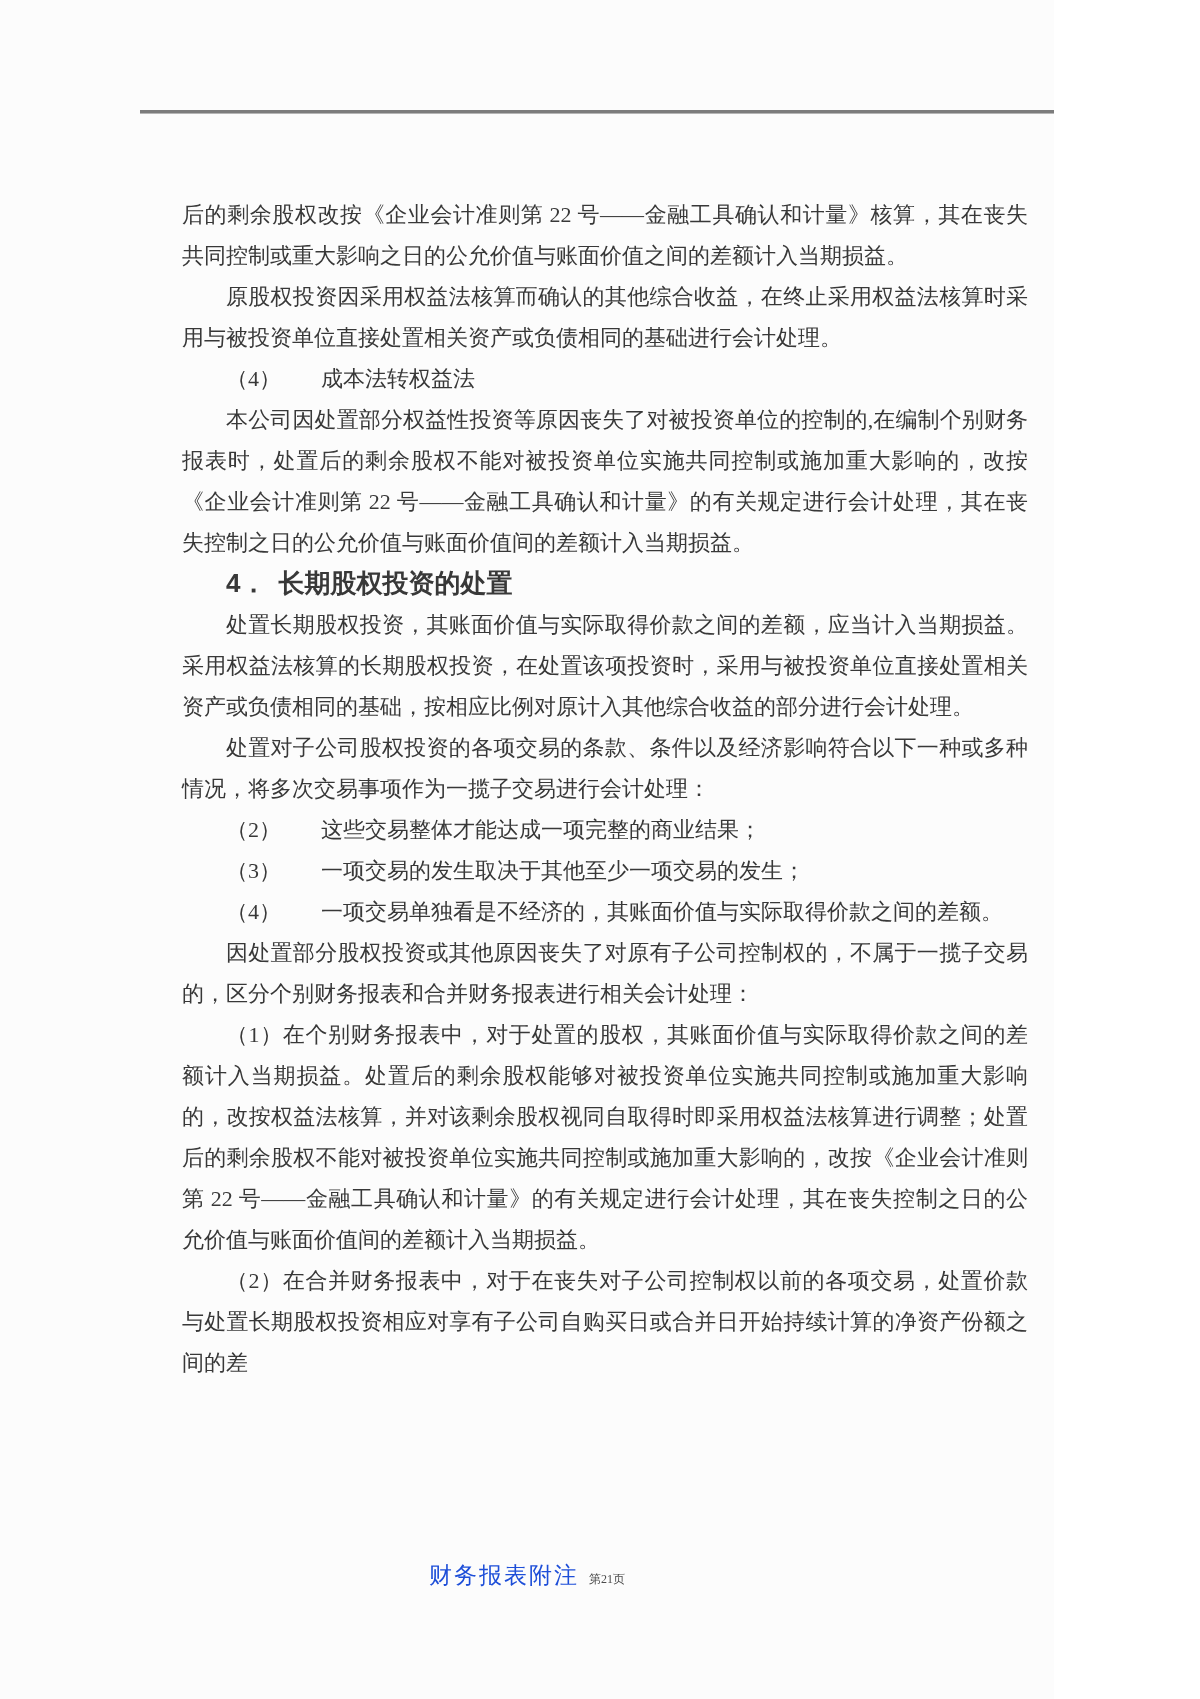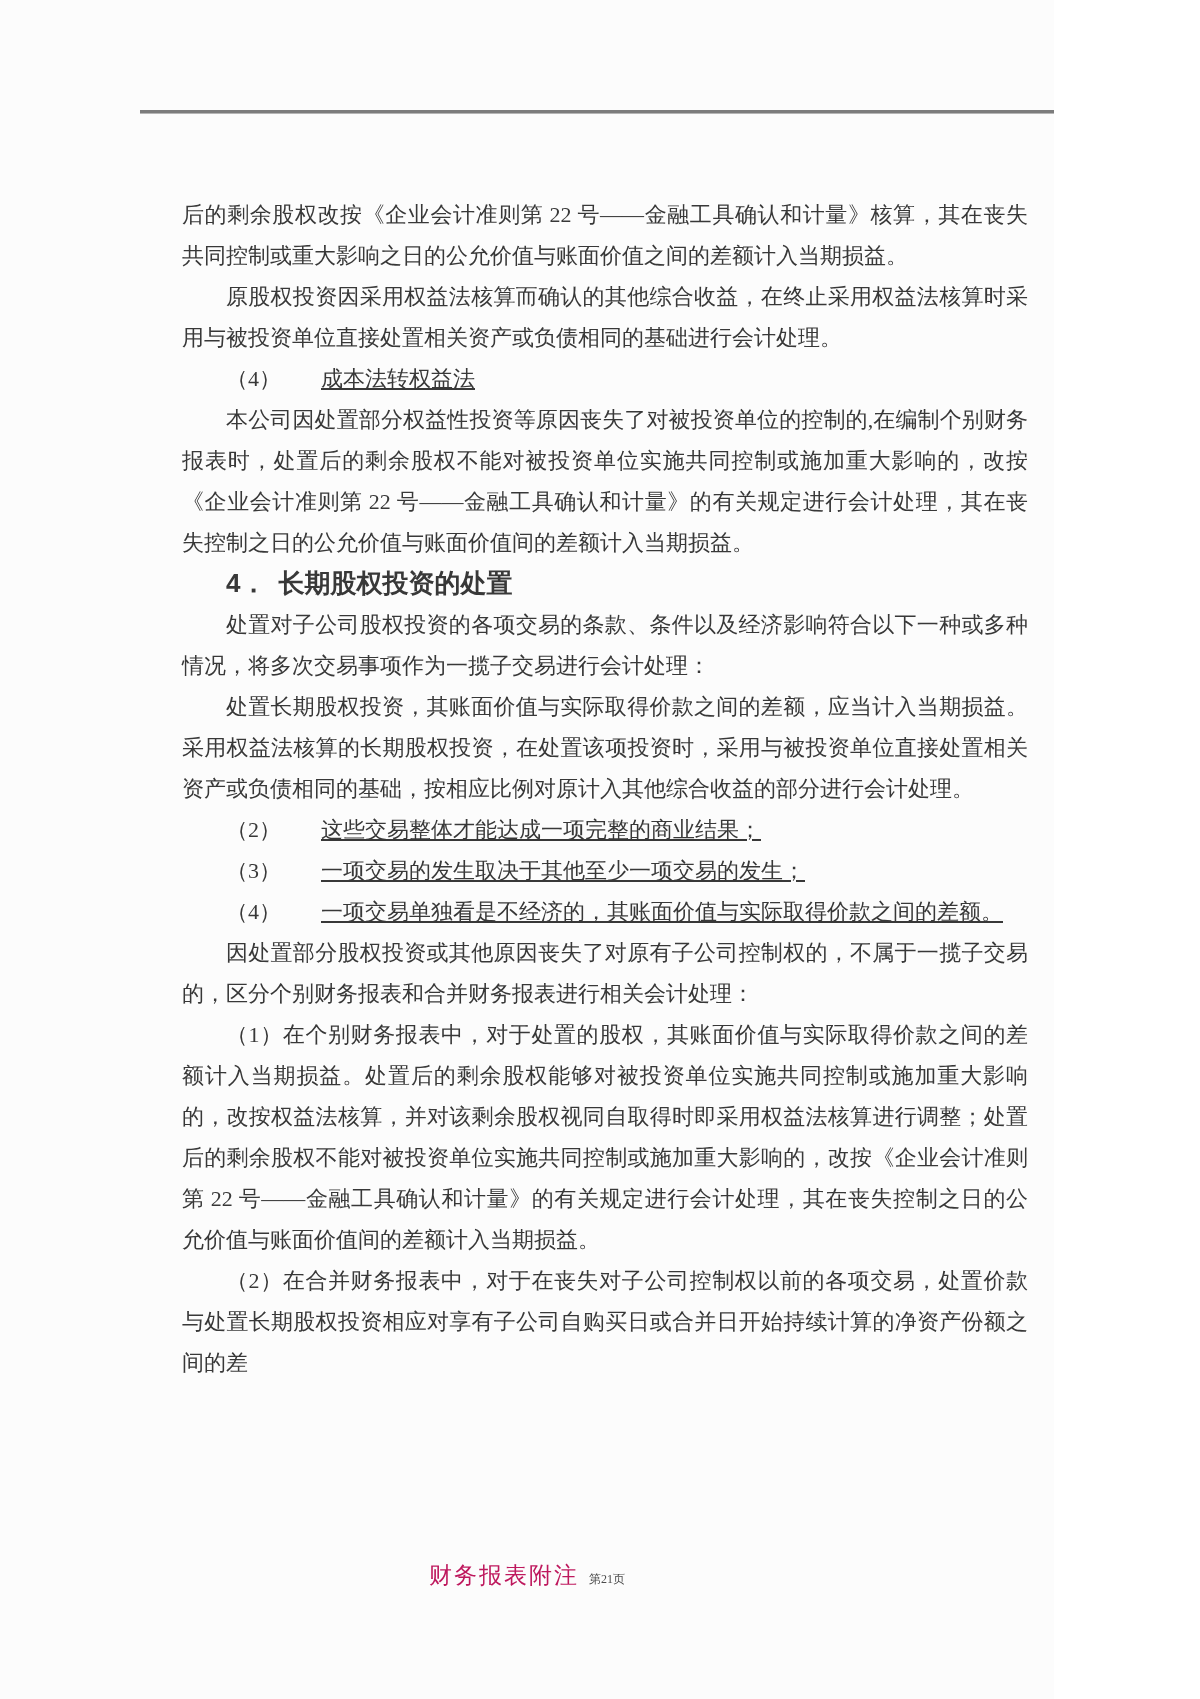--- a/index.html
+++ b/index.html
@@ -36,21 +36,20 @@
   }
   .para {
     margin: 0;
     padding: 0;
   }
   .para.indent {
     text-indent: 44px;
   }
   .para.item {
     padding-left: 44px;
-    text-decoration: underline;
   }
   .item-label {
     display: inline-block;
     margin-right: 40px;
   }
   .para.heading {
     padding-left: 44px;
     font-weight: bold;
     font-family: "Liberation Sans", "DejaVu Sans", sans-serif;
     font-size: 26px;
@@ -62,21 +61,21 @@
   .footer {
     position: absolute;
     left: 0;
     top: 1560px;
     width: 100%;
     text-align: center;
     white-space: nowrap;
   }
   .footer-title {
     font-size: 23px;
-    color: #be185d;
+    color: #1d4ed8;
     letter-spacing: 2px;
   }
   .footer-page {
     font-size: 12px;
     color: #4a4a4a;
     margin-left: 10px;
   }
 </style>
 </head>
 <body>
@@ -96,23 +95,23 @@
     </p>
 
 
 
     <p class="para indent">本公司因处置部分权益性投资等原因丧失了对被投资单位的控制的,在编制个别财务报表时，处置后的剩余股权不能对被投资单位实施共同控制或施加重大影响的，改按《企业会计准则第 22 号——金融工具确认和计量》的有关规定进行会计处理，其在丧失控制之日的公允价值与账面价值间的差额计入当期损益。</p>
 
     <p class="para heading">
       <span class="heading-label">4．</span><span>长期股权投资的处置</span>
     </p>
 
+    <p class="para indent">处置长期股权投资，其账面价值与实际取得价款之间的差额，应当计入当期损益。采用权益法核算的长期股权投资，在处置该项投资时，采用与被投资单位直接处置相关资产或负债相同的基础，按相应比例对原计入其他综合收益的部分进行会计处理。</p>
+
     <p class="para indent">处置对子公司股权投资的各项交易的条款、条件以及经济影响符合以下一种或多种情况，将多次交易事项作为一揽子交易进行会计处理：</p>
-
-    <p class="para indent">处置长期股权投资，其账面价值与实际取得价款之间的差额，应当计入当期损益。采用权益法核算的长期股权投资，在处置该项投资时，采用与被投资单位直接处置相关资产或负债相同的基础，按相应比例对原计入其他综合收益的部分进行会计处理。</p>
 
 
     <p class="para item">
       <span class="item-label">（2）</span><span>这些交易整体才能达成一项完整的商业结果；</span>
     </p>
 
     <p class="para item">
       <span class="item-label">（3）</span><span>一项交易的发生取决于其他至少一项交易的发生；</span>
     </p>
 

